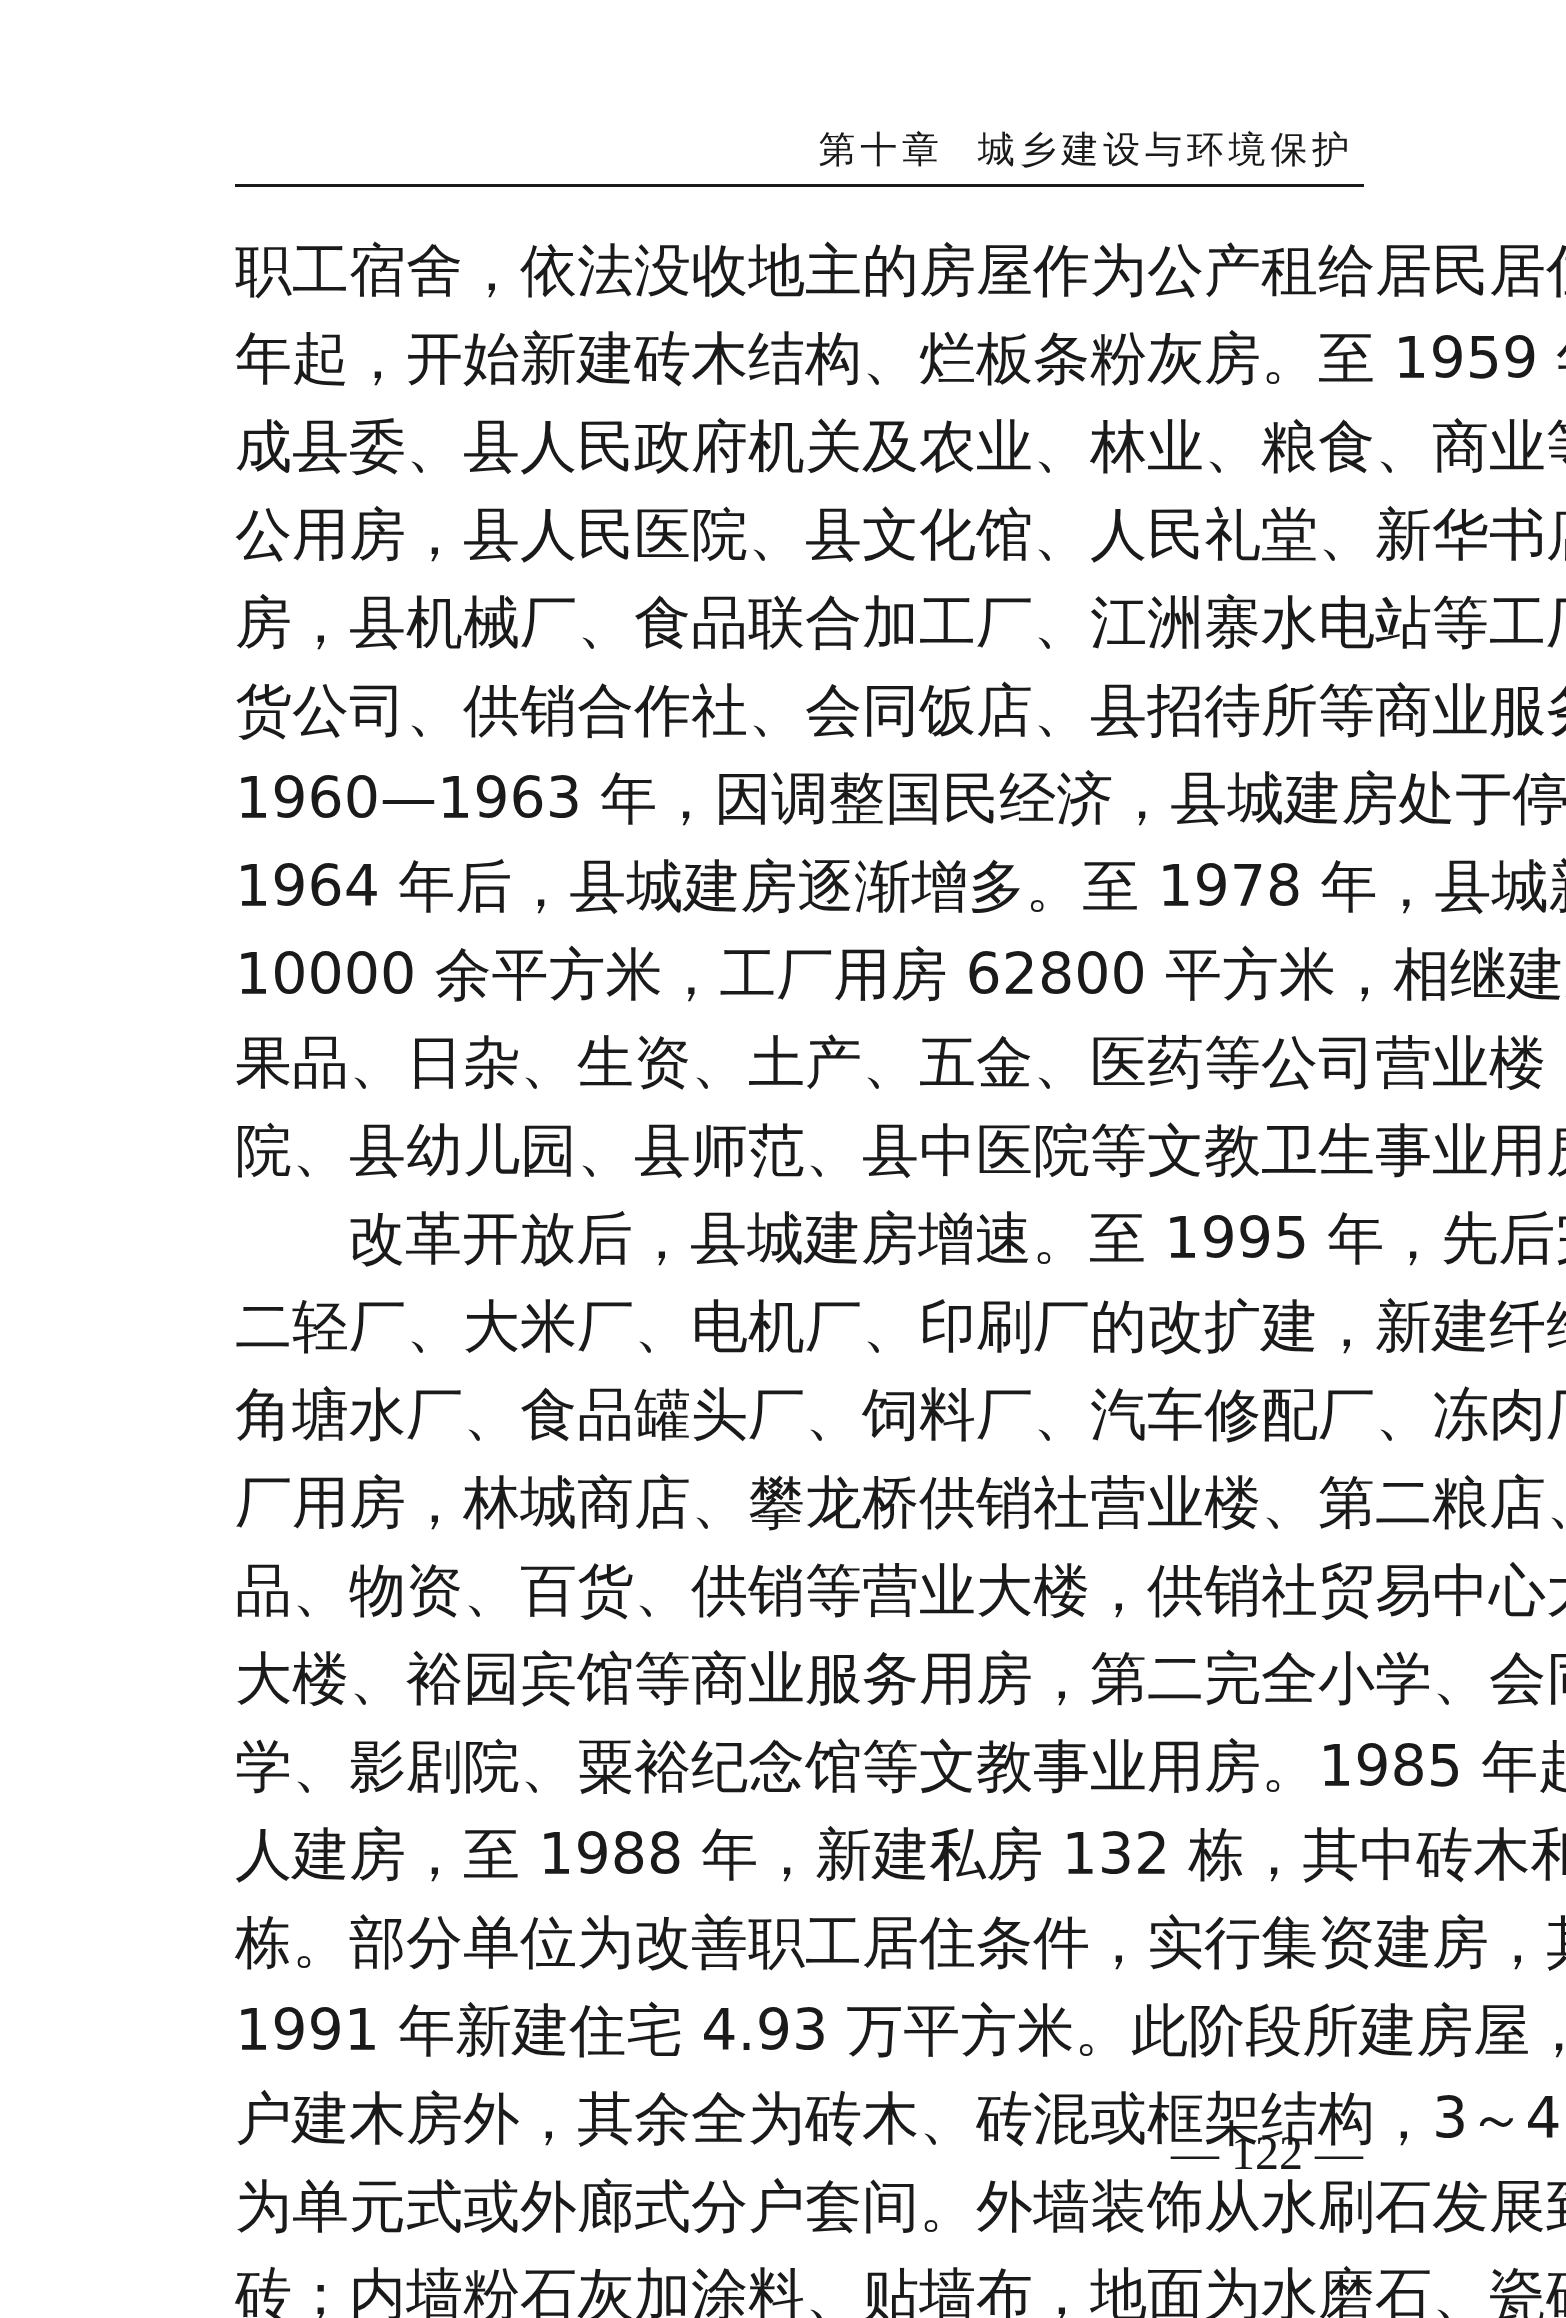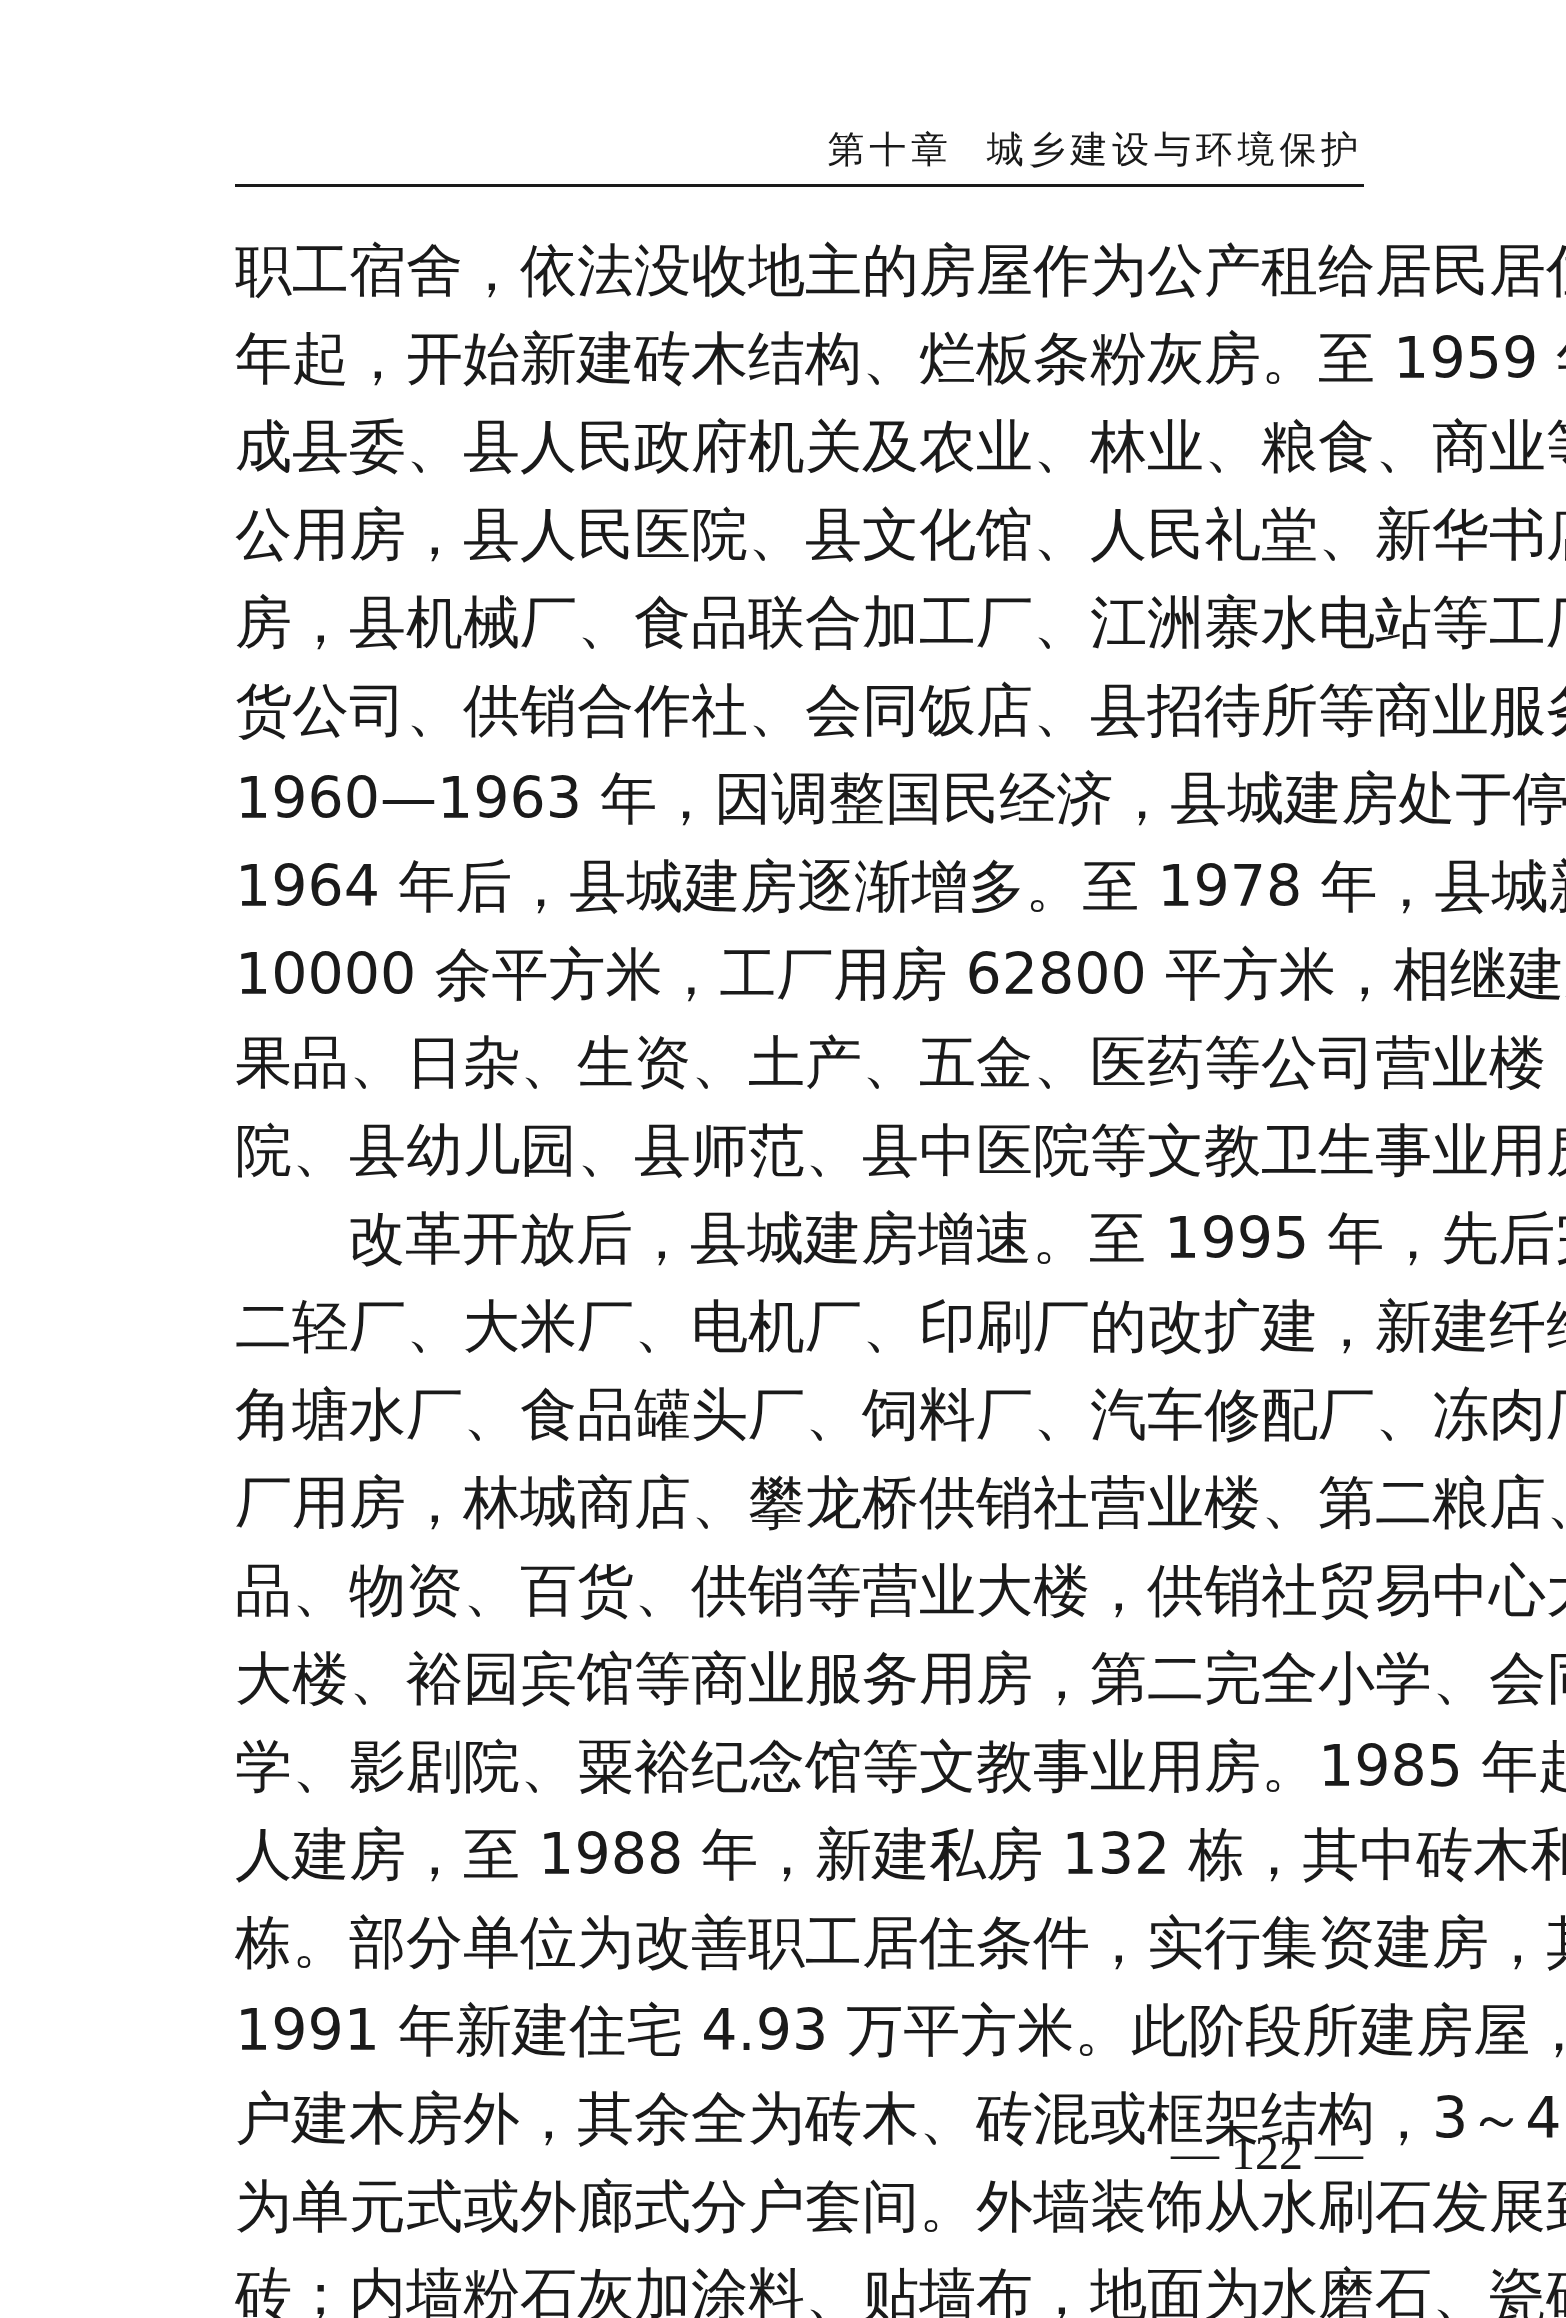--- a/index.html
+++ b/index.html
@@ -1,18 +1,18 @@
 <!DOCTYPE html>
 <html style="font-size:7.7px"><head>
 <meta charset="utf-8">
 <style>
   html, body { margin: 0; padding: 0; background: #ffffff; }
   body { width: 1567px; height: 2319px; position: relative; overflow: hidden; color: #1a1a1a; }
   .running-head {
-    position: absolute; left: 235px; width: 1128px; top: 126px;
+    position: absolute; left: 226px; width: 1128px; top: 126px;
     text-align: right; font-family: "DejaVu Sans", sans-serif;
     font-size: 37px; letter-spacing: 4.8px; line-height: 48px;
   }
   .running-head .gap { display: inline-block; width: 34px; }
   .head-rule {
     position: absolute; left: 235px; width: 1129px; top: 184px; height: 3.4px; background: #1a1a1a;
   }
   .body-text {
     position: absolute; left: 235px; width: 1129px; top: 226px;
     font-family: "DejaVu Sans", sans-serif; font-size: 57px; line-height: 88px;

